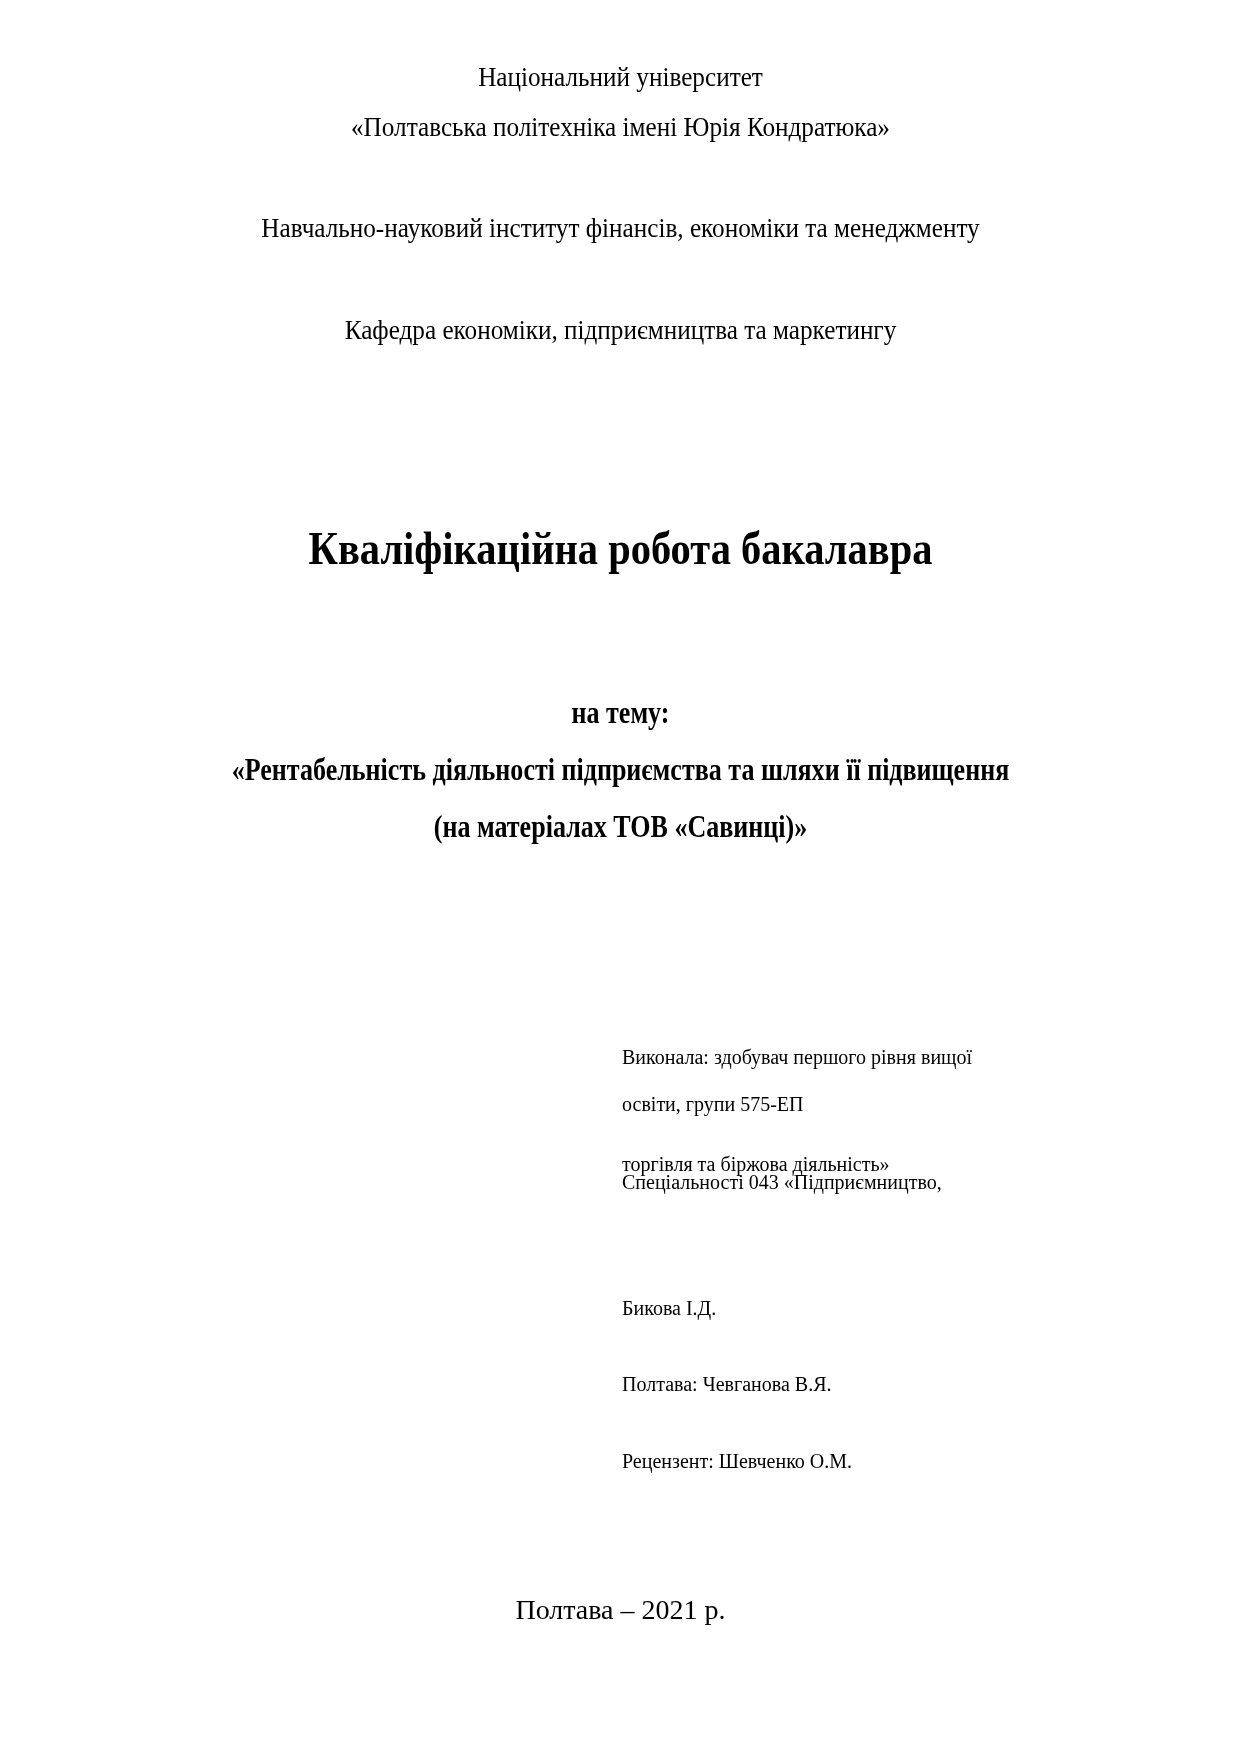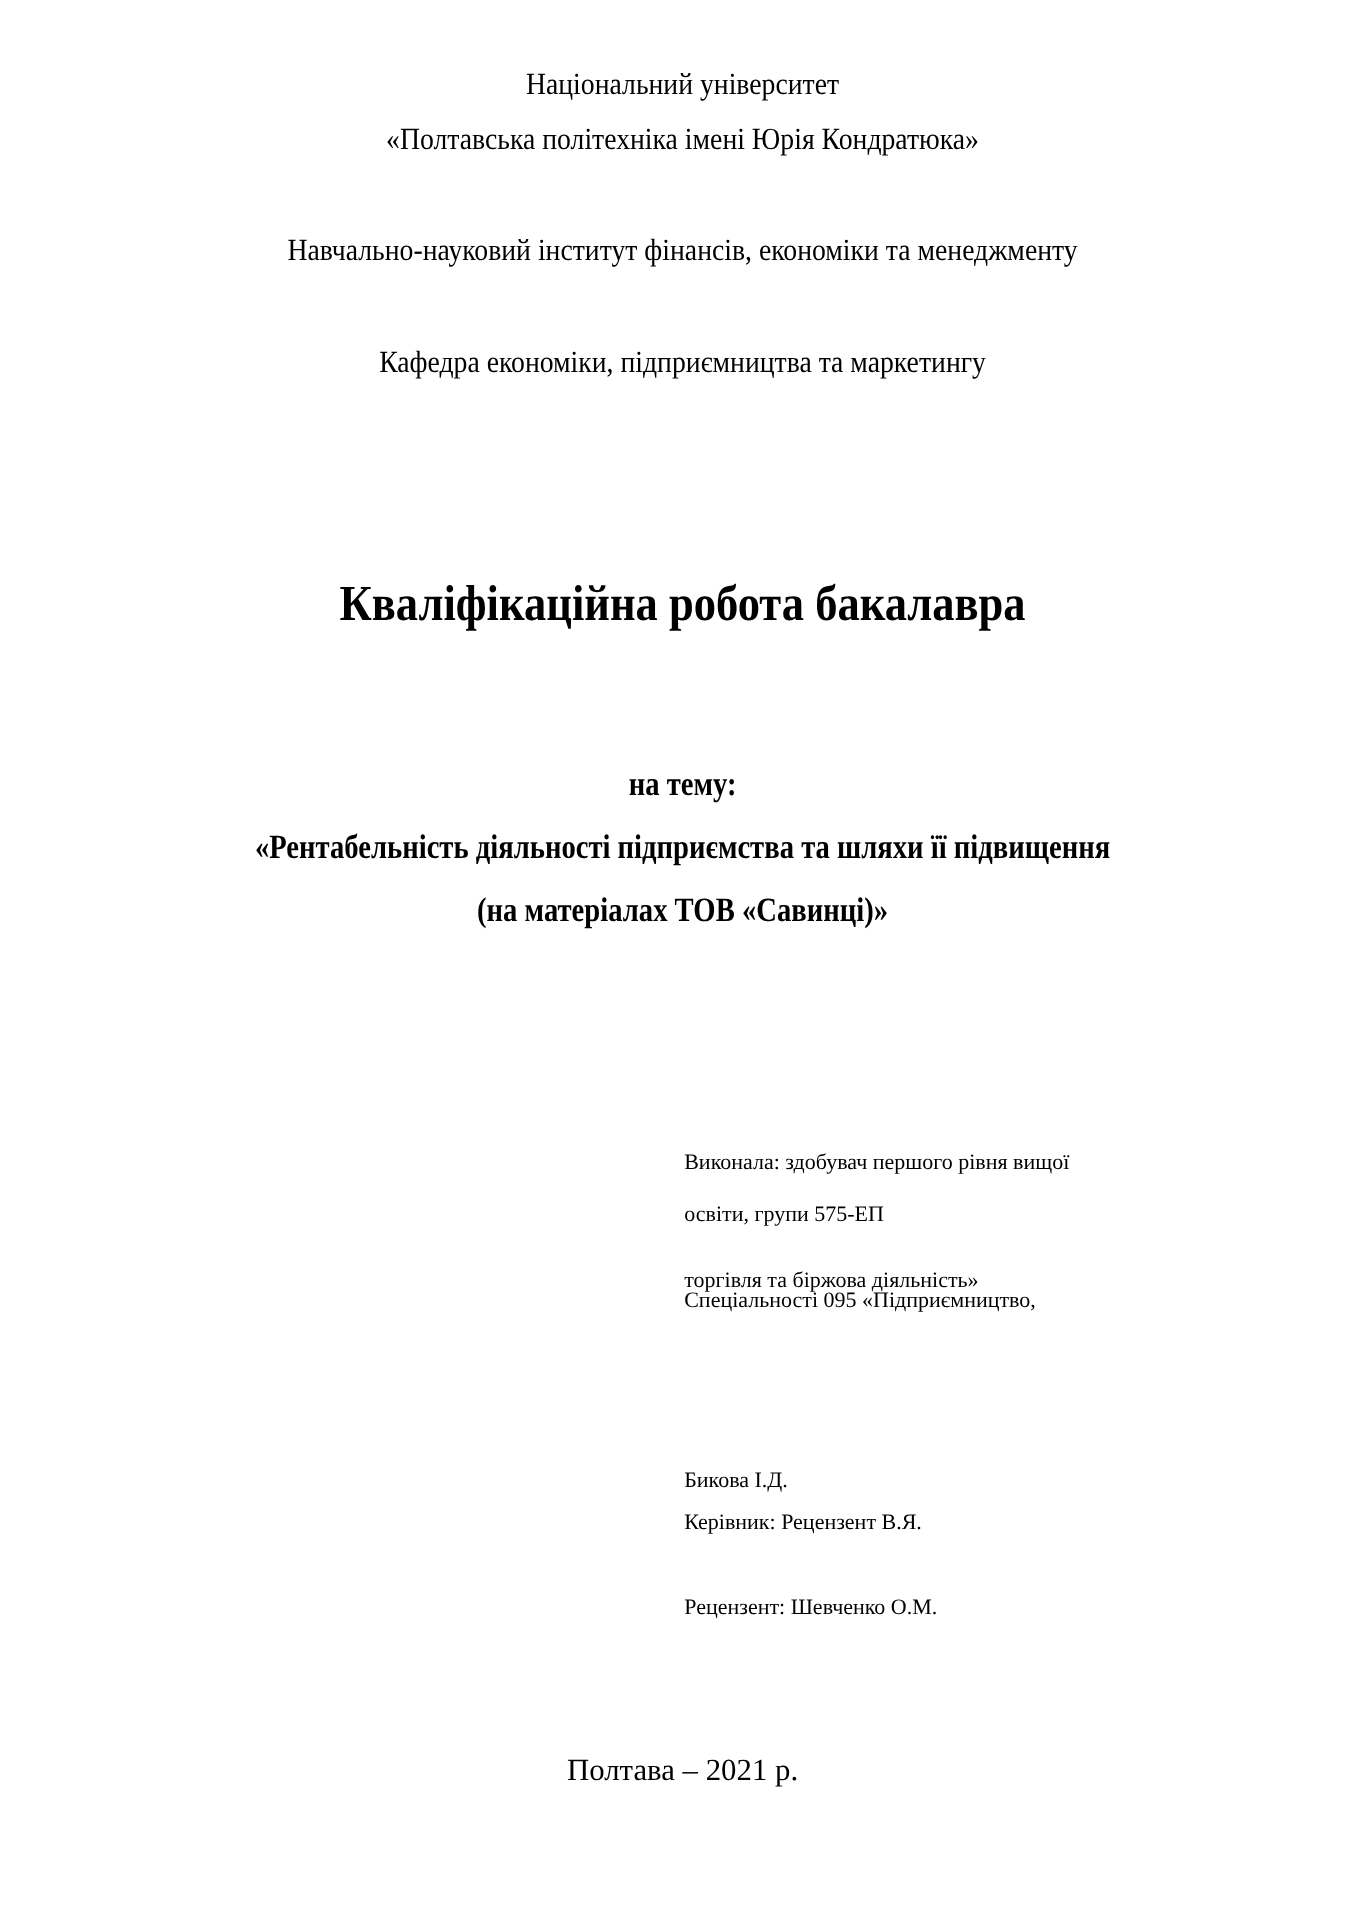--- a/index.html
+++ b/index.html
@@ -20,19 +20,19 @@
 <div class="c reg" style="top:313px">Кафедра економіки, підприємництва та маркетингу</div>
 
 <div class="c title" style="top:521px">Кваліфікаційна  робота бакалавра</div>
 
 <div class="c bold" style="top:693px">на тему:</div>
 <div class="c bold" style="top:750px">«Рентабельність діяльності  підприємства  та  шляхи  її підвищення</div>
 <div class="c bold" style="top:807px">(на матеріалах  ТОВ «Савинці)»</div>
 
 <div class="r" style="top:1040px">Виконала: здобувач першого рівня вищої</div>
 <div class="r" style="top:1087px">освіти, групи 575-ЕП</div>
-<div class="r" style="top:1165px">Спеціальності 095 «Підприємництво,</div>
+<div class="r" style="top:1165px">Спеціальності 043 «Підприємництво,</div>
 <div class="r" style="top:1147px">торгівля та біржова діяльність»</div>
-<div class="r" style="top:1329px">Бикова І.Д.</div>
-<div class="r" style="top:1367px">Керівник: Рецензент В.Я.</div>
+<div class="r" style="top:1291px">Бикова І.Д.</div>
+<div class="r" style="top:1367px">Полтава: Чевганова В.Я.</div>
 <div class="r" style="top:1444px">Рецензент: Шевченко О.М.</div>
 
 <div class="c reg" style="top:1593px; transform:none">Полтава – 2021 р.</div>
 
 </body></html>

